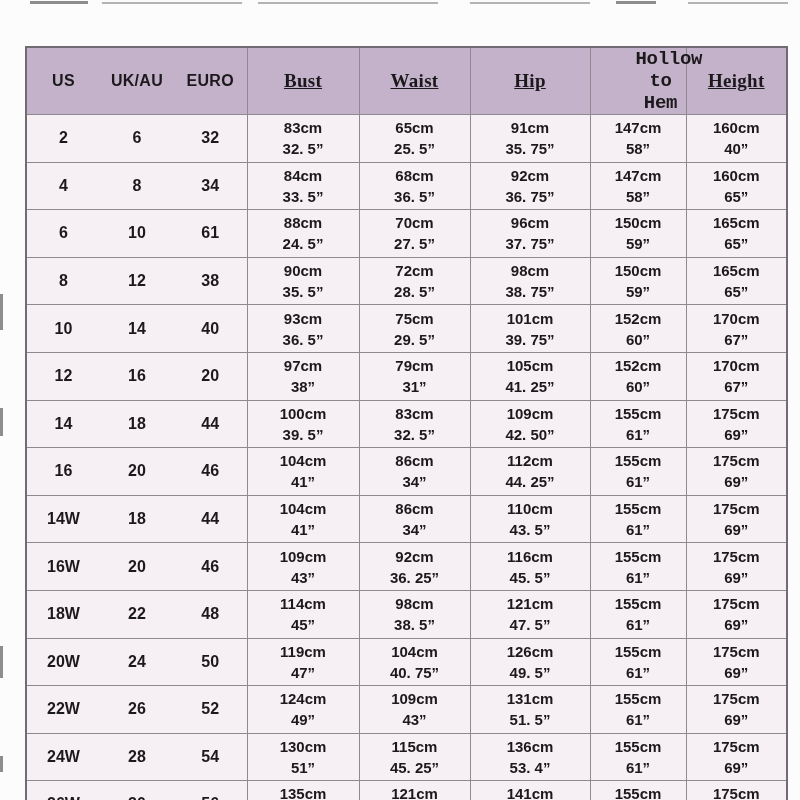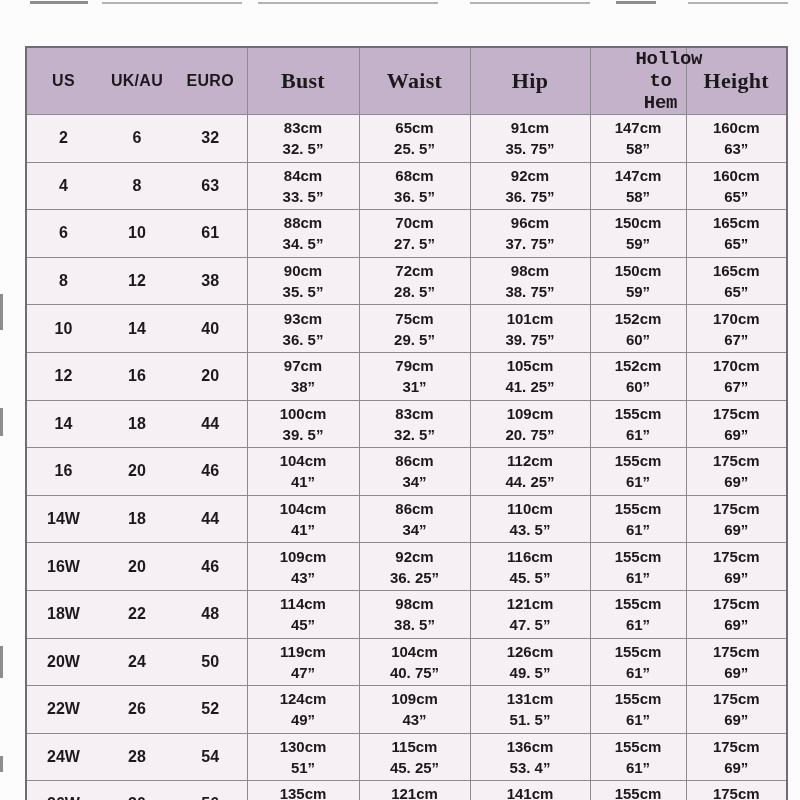--- a/index.html
+++ b/index.html
@@ -48,21 +48,22 @@
 
   thead th{
     background:var(--header-bg);
     height:36px;
     font-weight:bold;
     font-size:16px;
     letter-spacing:.3px;
   }
   thead th.serif{
     font-family:"Liberation Serif",serif;
-    font-size:22px;
+    font-size:19px;
+    text-decoration:underline;
   }
   thead th.condensed{
     font-family:Liberation Mono, monospace;
     font-size:19px;
     letter-spacing:-.3px;
     padding-left:45px;
   }
 
   tbody td{
     background:var(--row-bg);
@@ -128,27 +129,27 @@
       <td class="meas">
         <span class="line">91cm</span>
         <span class="line">35. 75”</span>
       </td>
       <td class="meas">
         <span class="line">147cm</span>
         <span class="line">58”</span>
       </td>
       <td class="meas">
         <span class="line">160cm</span>
-        <span class="line">63”</span>
+        <span class="line">40”</span>
       </td>
     </tr>
         <tr>
       <td>4</td>
       <td class="merge-left">8</td>
-      <td class="merge-left">63</td>
+      <td class="merge-left">34</td>
       <td class="meas">
         <span class="line">84cm</span>
         <span class="line">33. 5”</span>
       </td>
       <td class="meas">
         <span class="line">68cm</span>
         <span class="line">36. 5”</span>
       </td>
       <td class="meas">
         <span class="line">92cm</span>
@@ -162,21 +163,21 @@
         <span class="line">160cm</span>
         <span class="line">65”</span>
       </td>
     </tr>
         <tr>
       <td>6</td>
       <td class="merge-left">10</td>
       <td class="merge-left">61</td>
       <td class="meas">
         <span class="line">88cm</span>
-        <span class="line">34. 5”</span>
+        <span class="line">24. 5”</span>
       </td>
       <td class="meas">
         <span class="line">70cm</span>
         <span class="line">27. 5”</span>
       </td>
       <td class="meas">
         <span class="line">96cm</span>
         <span class="line">37. 75”</span>
       </td>
       <td class="meas">
@@ -270,21 +271,21 @@
       <td class="meas">
         <span class="line">100cm</span>
         <span class="line">39. 5”</span>
       </td>
       <td class="meas">
         <span class="line">83cm</span>
         <span class="line">32. 5”</span>
       </td>
       <td class="meas">
         <span class="line">109cm</span>
-        <span class="line">20. 75”</span>
+        <span class="line">42. 50”</span>
       </td>
       <td class="meas">
         <span class="line">155cm</span>
         <span class="line">61”</span>
       </td>
       <td class="meas">
         <span class="line">175cm</span>
         <span class="line">69”</span>
       </td>
     </tr>

